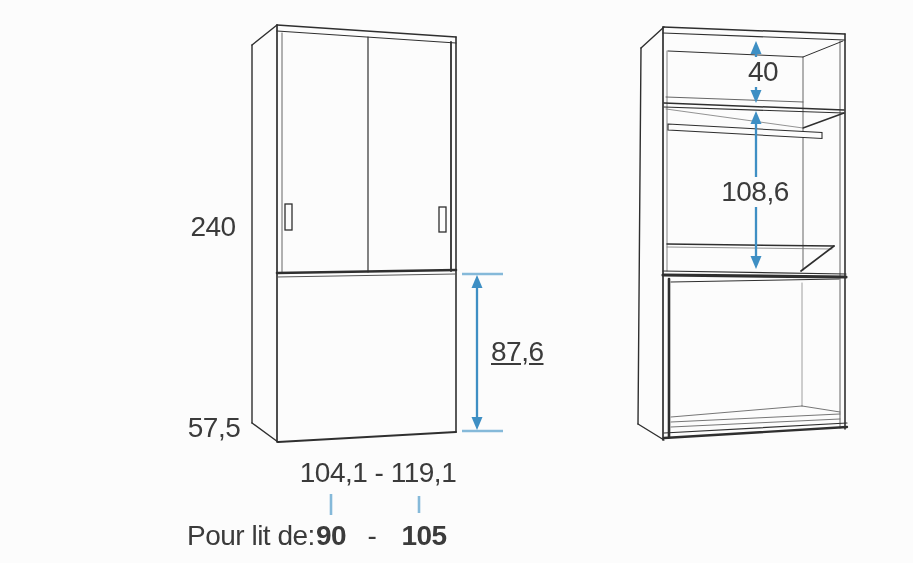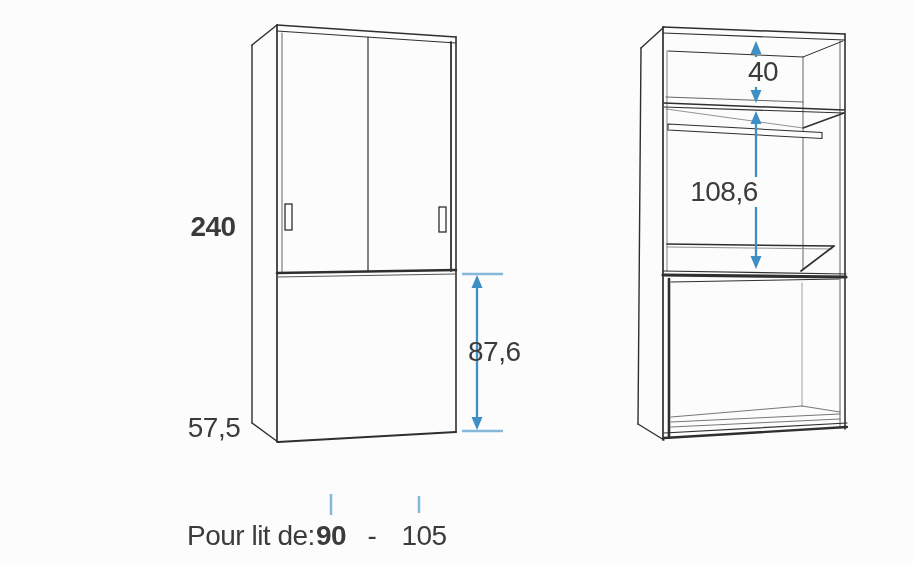--- a/index.html
+++ b/index.html
@@ -144,29 +144,30 @@
       <polygon points="756,103 750.5,90 761.5,90" fill="#3e8fc4"></polygon>
     </g>
 
     <g>
       <line x1="756" y1="120" x2="756" y2="260" stroke="#3e8fc4" stroke-width="2.3"></line>
       <polygon points="756,111 750.5,124 761.5,124" fill="#3e8fc4"></polygon>
       <polygon points="756,269 750.5,256 761.5,256" fill="#3e8fc4"></polygon>
     </g>
   </svg>
 
-  <div class="dim-label" style="left:213px; top:227px;font-weight:bold;">240</div>
+  <div class="dim-label" style="left:213px; top:227px;">240</div>
 
   <div class="dim-label" style="left:214px; top:428px;">57,5</div>
 
-  <div class="dim-label left-anchor" style="left:468px; top:352px;">87,6</div>
+  <div class="dim-label left-anchor" style="left:491px; top:352px;text-decoration:underline;">87,6</div>
 
+  <div class="dim-label" style="left:378px; top:473px;">104,1 - 119,1</div>
 
   <div class="dim-label left-anchor" style="left:187px; top:536px;">Pour lit de:</div>
   <div class="dim-label" style="left:331px; top:536px;font-weight:bold;">90</div>
   <div class="dim-label" style="left:372px; top:536px;">-</div>
-  <div class="dim-label" style="left:424px; top:536px;">105</div>
+  <div class="dim-label" style="left:424px; top:536px;font-weight:bold;">105</div>
 
   <div class="dim-label on-line" style="left:757px; top:72px;margin-left:6px;">40</div>
 
-  <div class="dim-label on-line" style="left:724px; top:192px;">108,6</div>
+  <div class="dim-label on-line" style="left:755px; top:192px;">108,6</div>
 
 </div>
 
 </body></html>

